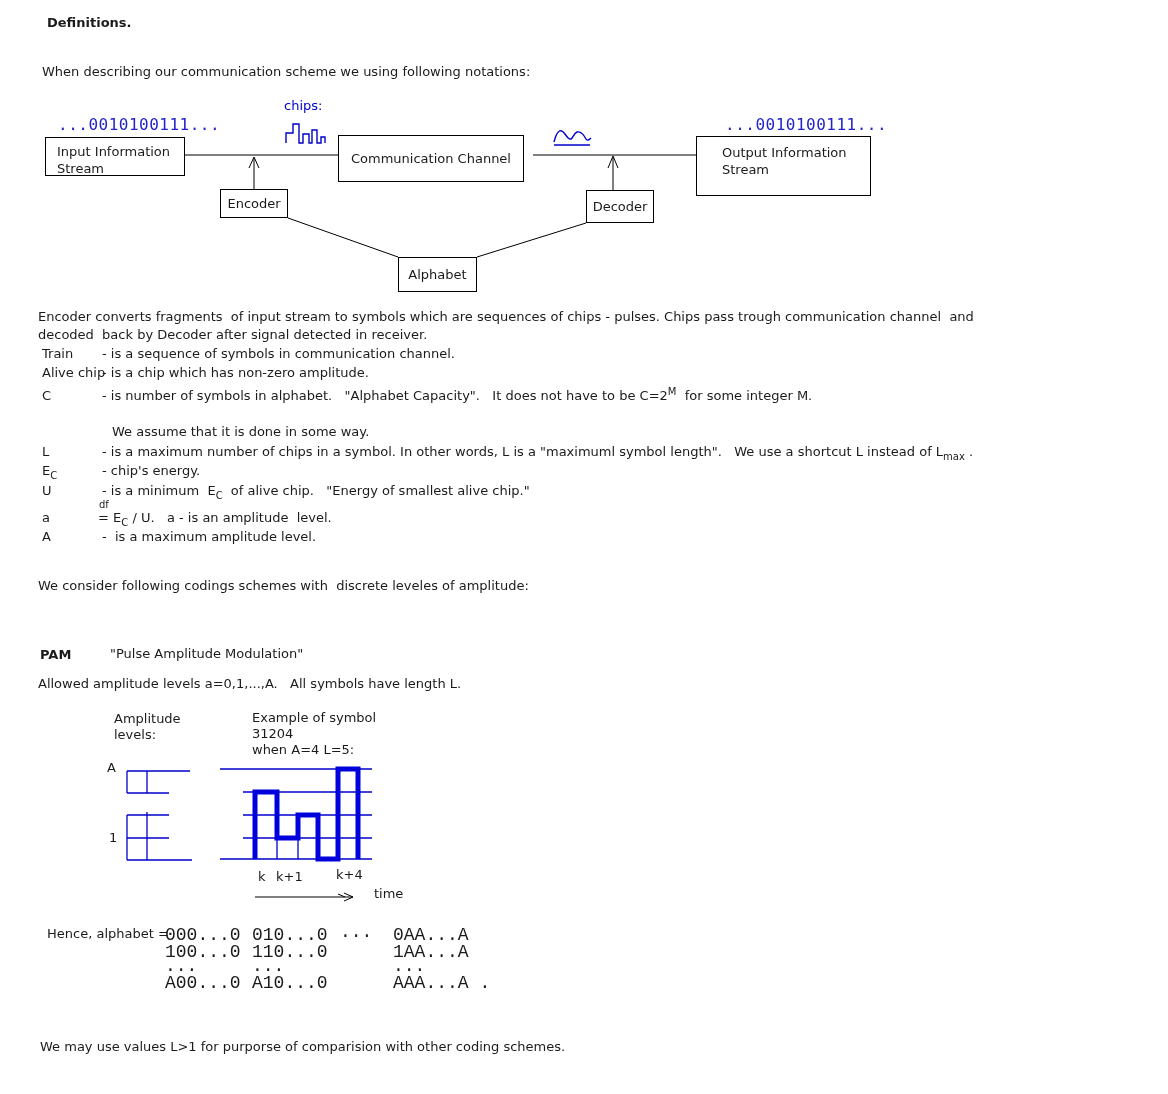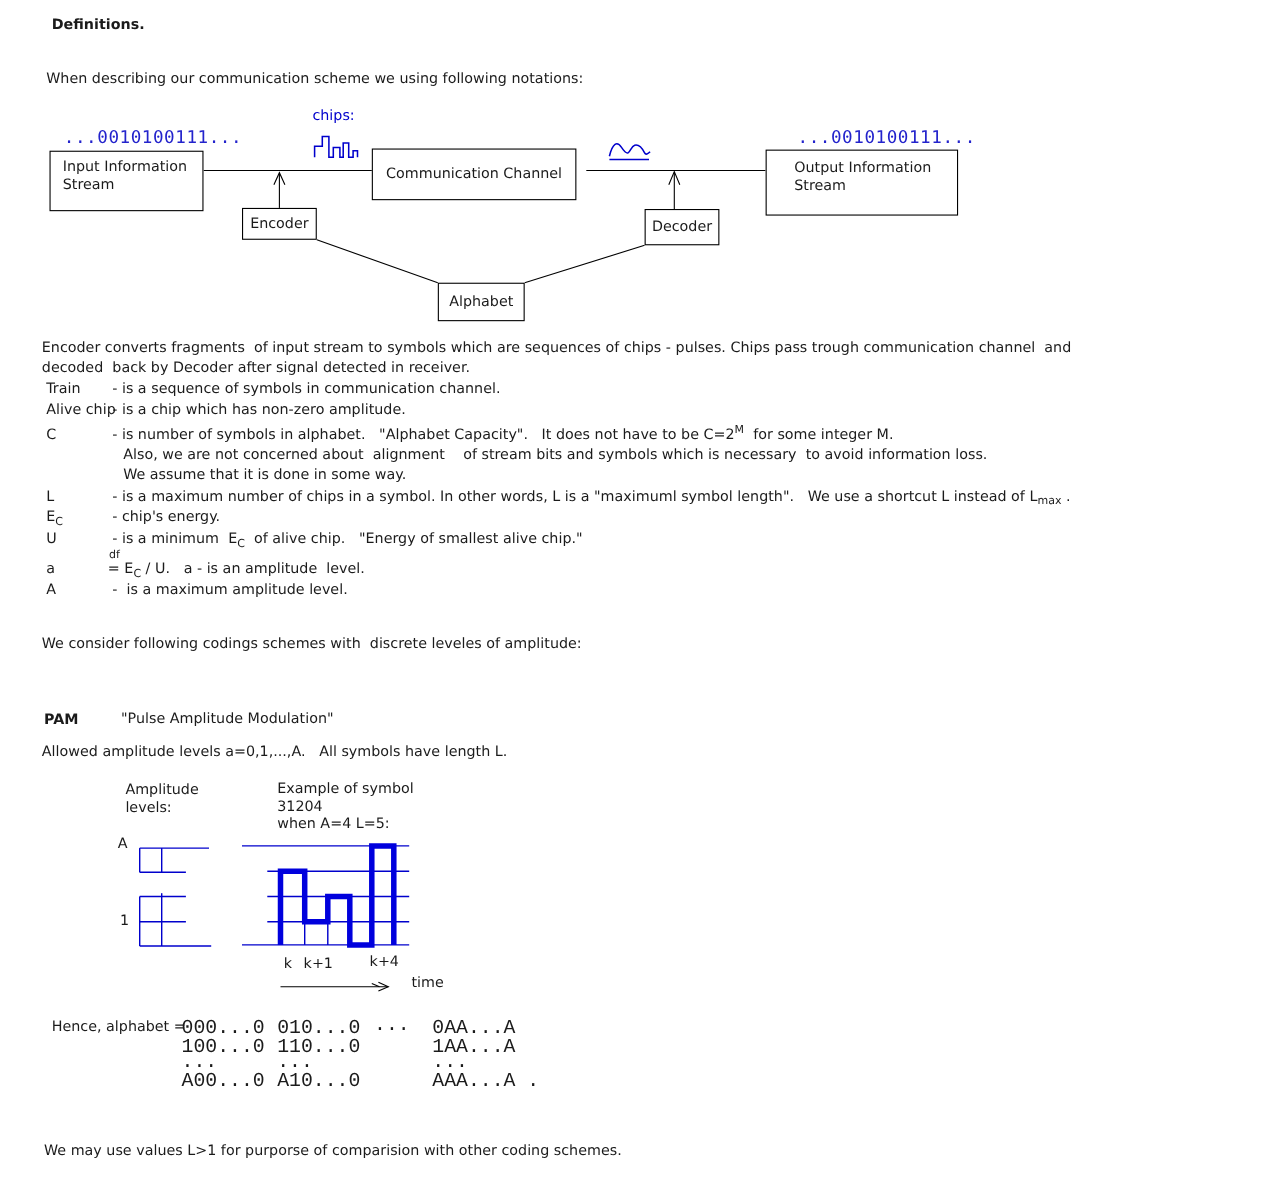--- a/index.html
+++ b/index.html
@@ -44,21 +44,21 @@
     <g transform="translate(553,127)" stroke="#0000cc" stroke-width="1.4" fill="none">
       <path d="M1 15 C4 3 8 1 12 7 C14 10 16 13 18 12 C20 11 21 6 24 5 C28 4 31 8 33 12 C34 14 36 13 38 11"></path>
       <line x1="1" y1="18" x2="37" y2="18"></line>
     </g>
   </svg>
 
   <div class="bits" style="left:58px;top:115px">...0010100111...</div>
   <div class="abs blue" style="left:284px;top:98px">chips:</div>
   <div class="bits" style="left:725px;top:115px">...0010100111...</div>
 
-  <div class="box" style="left:45px;top:137px;width:140px;height:55px;padding:5px 0 0 11px">
+  <div class="box" style="left:45px;top:137px;width:140px;height:39px;padding:5px 0 0 11px">
     <div>Input Information</div>
     <div>Stream</div>
   </div>
   <div class="box center" style="left:338px;top:135px;width:186px;height:47px">
     <div>Communication Channel</div>
   </div>
   <div class="box" style="left:696px;top:136px;width:175px;height:60px;padding:7px 0 0 25px">
     <div>Output Information</div>
     <div>Stream</div>
   </div>
@@ -76,21 +76,20 @@
   <div class="abs" style="left:38px;top:327px">decoded  back by Decoder after signal detected in receiver.</div>
 
   <div class="abs" style="left:42px;top:346px">Train</div>
   <div class="abs" style="left:102px;top:346px">- is a sequence of symbols in communication channel.</div>
 
   <div class="abs" style="left:42px;top:365px">Alive chip</div>
   <div class="abs" style="left:102px;top:365px">- is a chip which has non-zero amplitude.</div>
 
   <div class="abs" style="left:42px;top:388px">C</div>
   <div class="abs" style="left:102px;top:388px"><span>- is number of symbols in alphabet.   "Alphabet Capacity".   It does not have to be C=2</span><sup>M</sup><span>  for some integer M.</span></div>
-  <div class="abs" style="left:112px;top:406px">Also, we are not concerned about  alignment    of stream bits and symbols which is necessary  to avoid information loss.</div>
   <div class="abs" style="left:112px;top:424px">We assume that it is done in some way.</div>
 
   <div class="abs" style="left:42px;top:444px">L</div>
   <div class="abs" style="left:102px;top:444px"><span>- is a maximum number of chips in a symbol. In other words, L is a "maximuml symbol length".   We use a shortcut L instead of L</span><sub>max</sub><span> .</span></div>
 
   <div class="abs" style="left:42px;top:463px"><span>E</span><sub>C</sub></div>
   <div class="abs" style="left:102px;top:463px">- chip's energy.</div>
 
   <div class="abs" style="left:42px;top:483px">U</div>
   <div class="abs" style="left:102px;top:483px"><span>- is a minimum  E</span><sub>C</sub><span>  of alive chip.   "Energy of smallest alive chip."</span></div>

